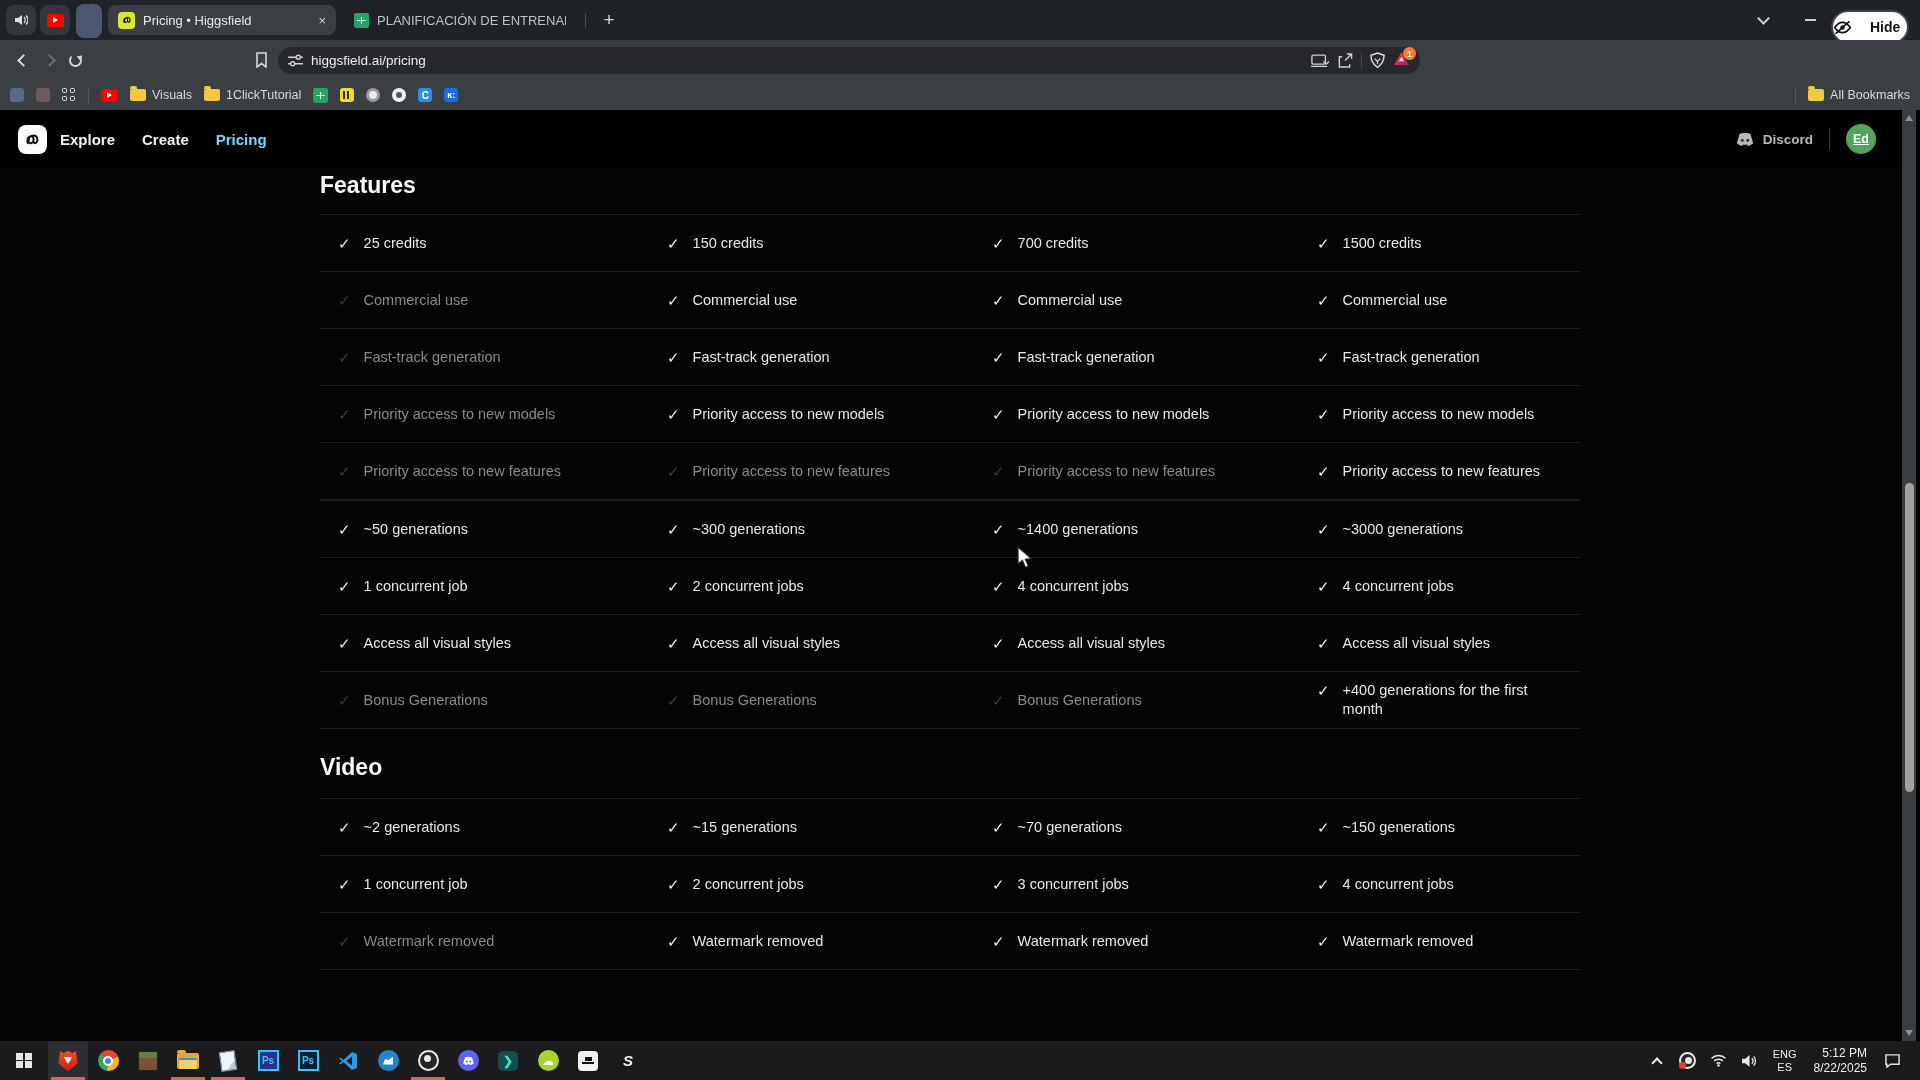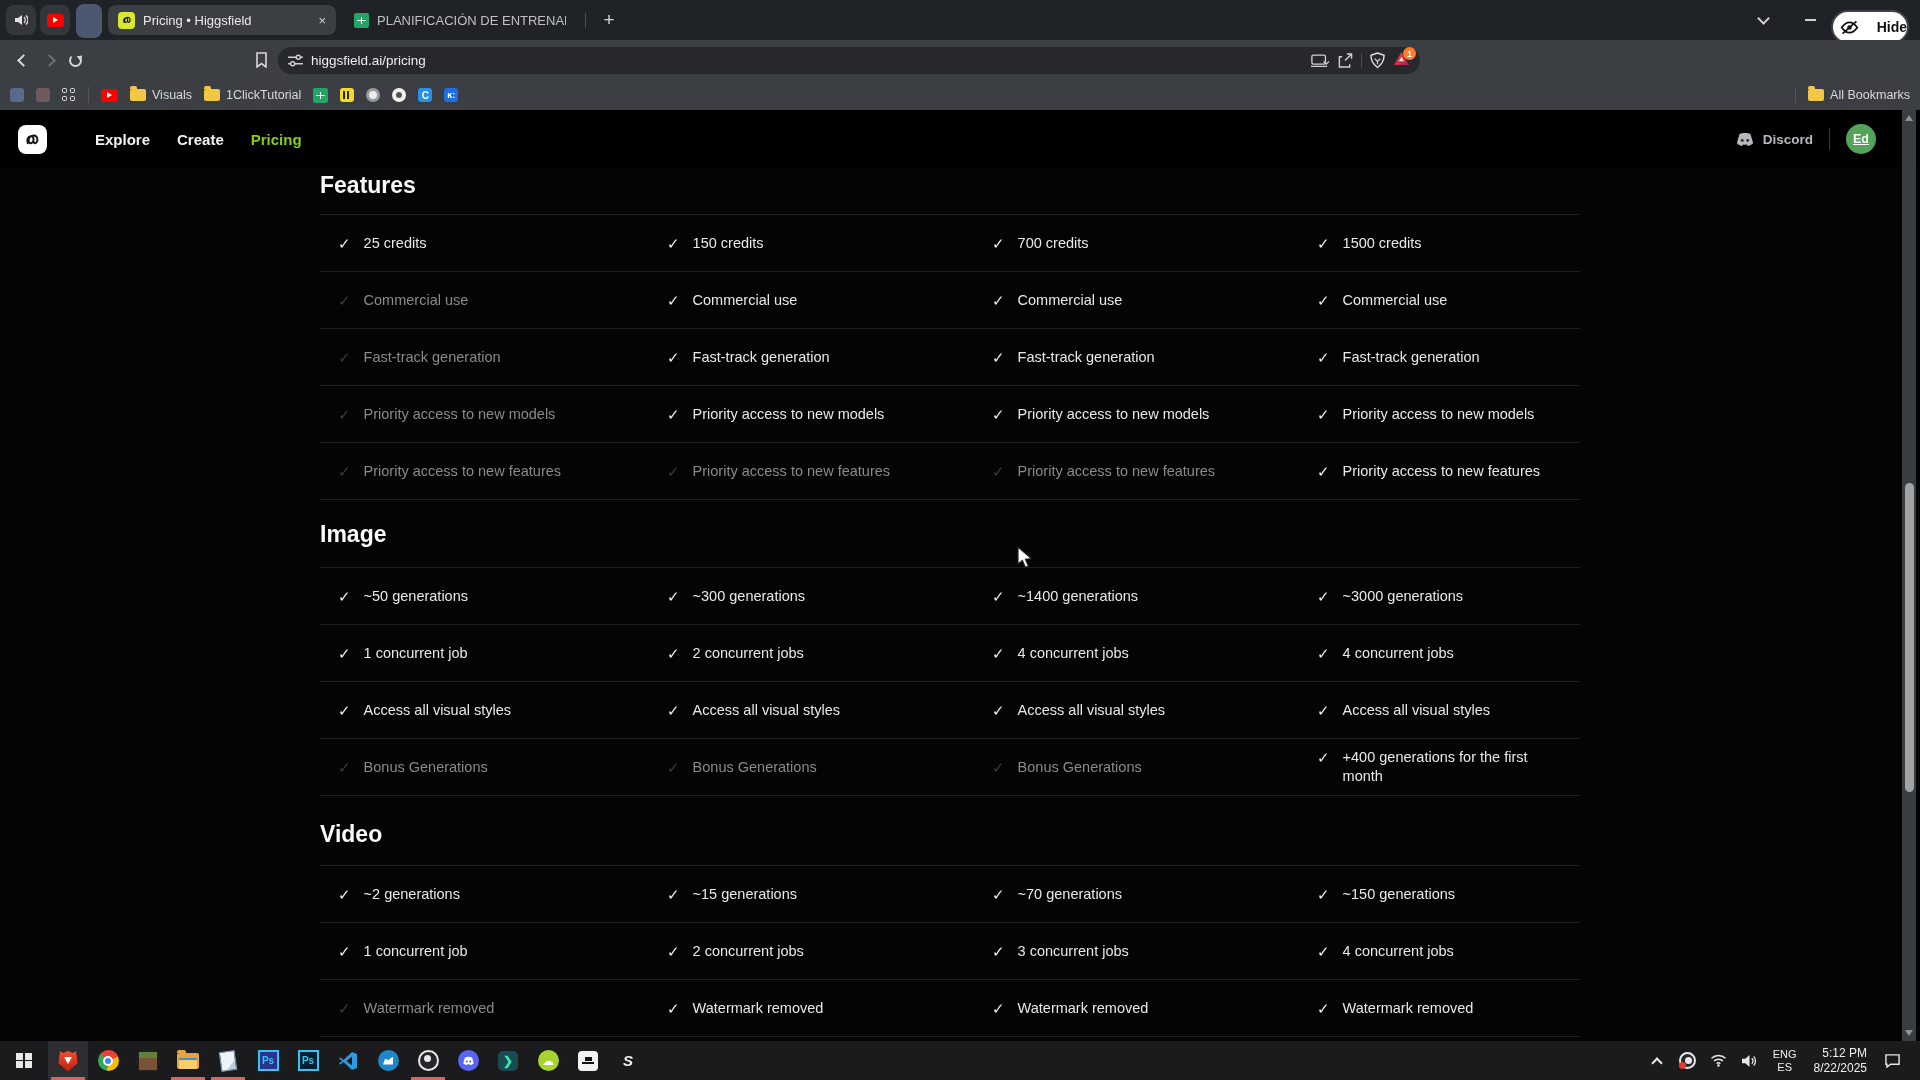--- a/index.html
+++ b/index.html
@@ -26,21 +26,21 @@
   .favicon-sheets::after{content:"";position:absolute;left:3px;top:4px;width:9px;height:7px;
     background:linear-gradient(#fff,#fff) 0 3px/9px 1.4px no-repeat,linear-gradient(#fff,#fff) 4px 0/1.4px 7px no-repeat;}
   .tab-title{font-size:13px;color:#e8e9ea;white-space:nowrap;overflow:hidden;}
   .tab.inactive .tab-title{color:#bfc1c4;}
   .tab-close{margin-left:auto;color:#cfd1d4;font-size:13px;line-height:1;}
   .tab-divider{position:absolute;left:585px;top:13px;width:1px;height:15px;background:#4a4d52;}
   .newtab{position:absolute;left:596px;top:7px;width:26px;height:26px;color:#d2d4d6;font-size:19px;display:flex;align-items:center;justify-content:center;}
   .win-ctl{position:absolute;top:0;height:40px;width:40px;display:flex;align-items:center;justify-content:center;color:#cfd0d3;}
   .chev{width:9px;height:9px;border-right:2px solid #cfd0d3;border-bottom:2px solid #cfd0d3;transform:rotate(45deg);margin-top:-4px;}
   .minus{width:11px;height:2px;background:#cfd0d3;}
-  .hide-pill{position:absolute;left:1833px;top:12px;width:74px;height:30px;background:#fff;border-radius:16px;display:flex;align-items:center;justify-content:flex-end;gap:18px;box-shadow:0 0 0 2px rgba(255,255,255,.15);}
+  .hide-pill{position:absolute;left:1833px;top:12px;width:74px;height:30px;background:#fff;border-radius:16px;display:flex;align-items:center;justify-content:flex-start;gap:18px;box-shadow:0 0 0 2px rgba(255,255,255,.15);}
   .hide-pill span{font-size:14px;font-weight:bold;color:#111;}
 
   
   .toolbar{position:absolute;left:0;top:40px;width:1920px;height:40px;background:var(--toolbar);display:flex;align-items:center;}
   .nav-ic{width:26px;display:flex;align-items:center;justify-content:center;flex:0 0 auto;}
   .arrow{width:9px;height:9px;border-left:2px solid #d6d7d9;border-bottom:2px solid #d6d7d9;transform:rotate(45deg);}
   .arrow.fwd{transform:rotate(225deg);border-color:#6d7073;}
   .reload{width:13px;height:13px;border:2px solid #d6d7d9;border-radius:50%;border-top-color:transparent;position:relative;}
   .reload::after{content:"";position:absolute;right:-3px;top:-2px;border-left:5px solid #d6d7d9;border-top:3px solid transparent;border-bottom:3px solid transparent;transform:rotate(-40deg);}
   .omnibox{position:absolute;left:278px;top:7px;width:1142px;height:27px;border-radius:14px;background:var(--omnibox);display:flex;align-items:center;padding:0 10px;gap:8px;}
@@ -58,21 +58,21 @@
   .folder{width:16px;height:12px;background:#f2c744;border-radius:2px;position:relative;flex:0 0 auto;}
   .folder::before{content:"";position:absolute;top:-3px;left:0;width:7px;height:3px;background:#f2c744;border-radius:2px 2px 0 0;}
   .bm-item{display:flex;align-items:center;gap:6px;white-space:nowrap;}
   .grid-ic{width:14px;height:14px;display:grid;grid-template-columns:5px 5px;grid-template-rows:5px 5px;gap:2.5px;}
   .grid-ic i{border:1.6px solid #e2e3e5;border-radius:1.5px;}
   .spacer{flex:1;}
 
   
   .viewport{position:absolute;left:0;top:110px;width:1920px;height:931px;background:var(--pagebg);overflow:hidden;}
   .ghost{position:absolute;height:12px;top:7px;background:#0d0d0d;border-radius:3px;}
-  .site-header{position:absolute;left:0;top:0;width:1920px;height:58px;background:#000;display:flex;align-items:center;padding:0 18px;gap:35px;}
+  .site-header{position:absolute;left:0;top:0;width:1920px;height:58px;background:#000;display:flex;align-items:center;padding:0 18px;}
   .hf-logo{width:29px;height:29px;background:#fff;border-radius:8px;display:flex;align-items:center;justify-content:center;}
   .site-nav{display:flex;gap:27px;margin-left:13px;font-size:15px;font-weight:bold;color:#f2f2f2;}
   .site-nav .active{color:#cde32f;}
   .hdr-right{margin-left:auto;display:flex;align-items:center;gap:16px;margin-right:26px;}
   .discord{display:flex;align-items:center;gap:8px;color:#b6b8bb;font-size:13.5px;font-weight:bold;}
   .hdr-sep{width:1px;height:22px;background:#39393b;}
   .avatar{width:30px;height:30px;border-radius:50%;display:flex;align-items:center;justify-content:center;color:#fff;font-size:12.5px;font-weight:bold;}
 
   .content{position:absolute;left:320px;top:58px;width:1260px;}
   .section-title{font-size:23px;line-height:34px;font-weight:bold;color:#fafafa;}
@@ -357,21 +357,21 @@
 
     <div class="site-header">
       <span class="hf-logo">
         <svg width="19" height="19" viewBox="0 0 20 20">
             <path d="M5 14 C3 7 10 4 11 9 C12 14 6 16 6 11 C6 5 14 4 15 9 C16 13 12 16 11 12" stroke="#141414" stroke-width="2" fill="none" stroke-linecap="round"></path>
           </svg>
       </span>
       <span class="site-nav">
         <span>Explore</span>
         <span>Create</span>
-        <span class="active" style="color: #84cc16;">Pricing</span>
+        <span class="active" style="color: #7dd3fc;">Pricing</span>
       </span>
       <span class="hdr-right">
         <span class="discord">
           <svg width="20" height="15" viewBox="0 0 22 16">
               <path d="M5 2C8 .5 14 .5 17 2l3 10c-3 2.6-6 3.2-6 3.2l-.8-1.7c-1.4.3-3 .3-4.4 0L8 15.2S5 14.6 2 12L5 2z" fill="#b6b8bb"></path>
               <circle cx="8" cy="9" r="1.6" fill="#2a2a2e"></circle>
               <circle cx="14" cy="9" r="1.6" fill="#2a2a2e"></circle>
             </svg>
           <span>Discord</span>
         </span>
@@ -467,21 +467,20 @@
             <div class="cell off">
               <span class="check">✓</span>
               <span class="cell-text">Priority access to new features</span>
             </div>
             <div class="cell">
               <span class="check">✓</span>
               <span class="cell-text">Priority access to new features</span>
             </div>
           </div>
         </div>
-        <div class="section-title st-image">Image</div>
         <div class="rows">
           <div class="row">
             <div class="cell">
               <span class="check">✓</span>
               <span class="cell-text">~50 generations</span>
             </div>
             <div class="cell">
               <span class="check">✓</span>
               <span class="cell-text">~300 generations</span>
             </div>

